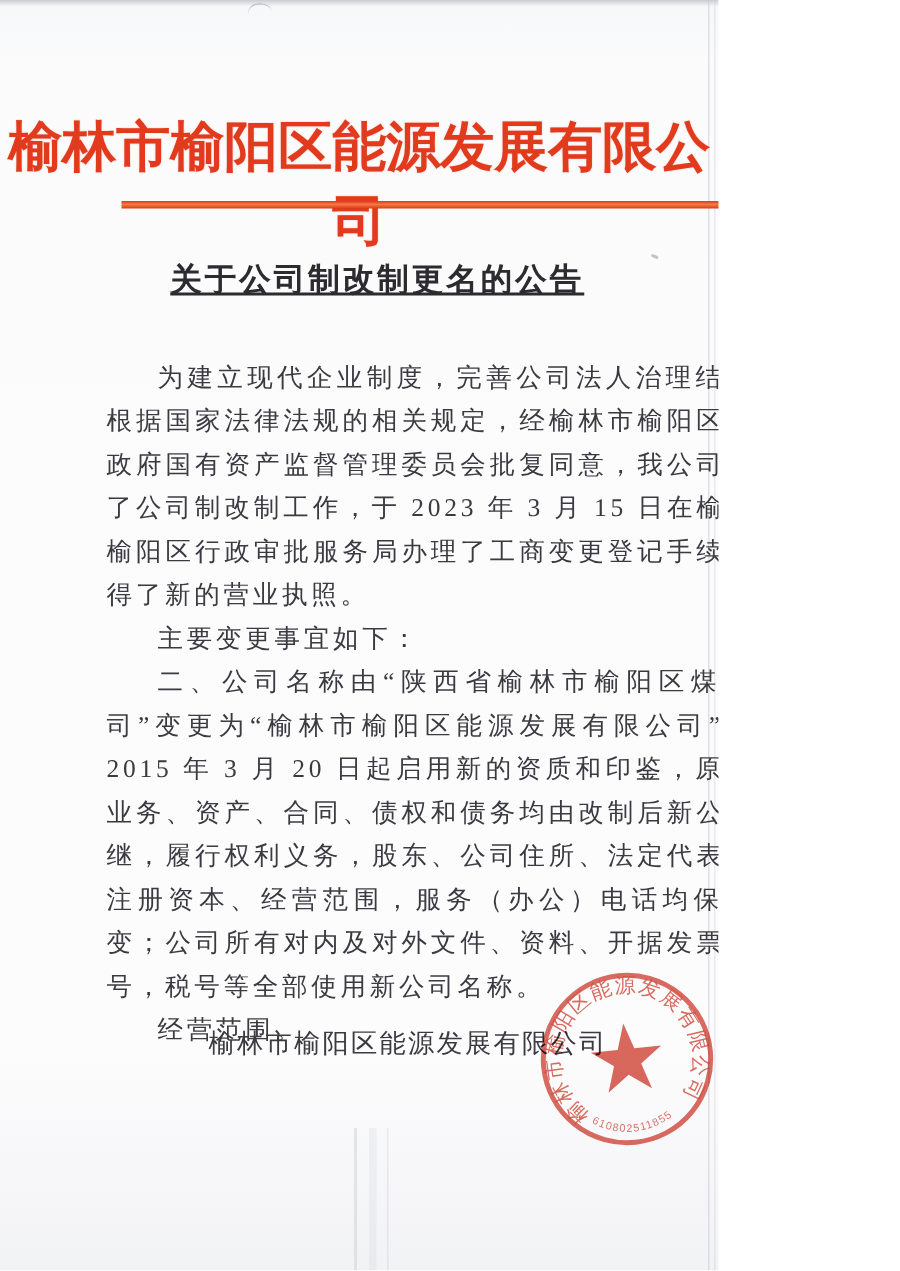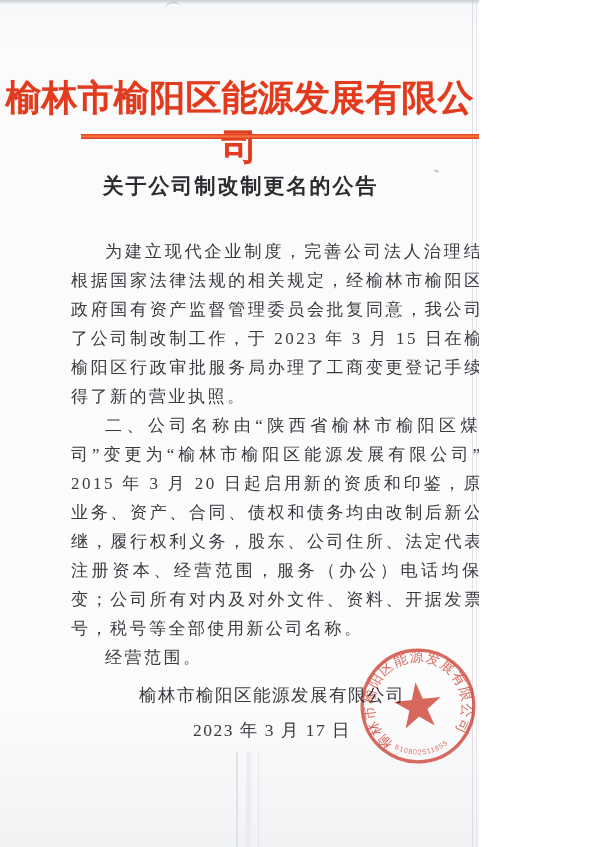--- a/index.html
+++ b/index.html
@@ -27,23 +27,23 @@
     position:absolute; top:74px; left:0; width:100%; margin:0;
     text-align:center; font-family:"Liberation Sans","DejaVu Sans",sans-serif;
     font-size:36px; font-weight:700; letter-spacing:0px; color:#e23a1c;
     text-shadow:0 0 1px rgba(226,58,28,.4);
   }
   .red-rule { position:absolute; top:134px; left:81px; width:440px; height:4.5px;
     background:linear-gradient(180deg,#d43c18 0%, #ff7647 45%, #d43c18 100%); }
 
   
   .doc-title {
-    position:absolute; top:172px; left:1px; width:100%; margin:0;
+    position:absolute; top:172px; left:12px; width:100%; margin:0;
     text-align:center; font-family:"Liberation Sans","DejaVu Sans",sans-serif;
-    font-size:21px; font-weight:700; letter-spacing:2px; color:#2b2b30;
+    font-size:21px; font-weight:700; letter-spacing:2px; color:#2b2b30;text-decoration:underline;
   }
 
   
   .body-text { position:absolute; top:237px; left:71px; width:452px; }
   .body-text p {
     margin:0; text-indent:2em; text-align:justify;
     font-size:17px; line-height:29px; letter-spacing:2.5px; color:#3a3a40;
   }
 
   
@@ -71,27 +71,27 @@
       <div class="l3"></div>
   </div>
 
   <h1 class="letterhead">榆林市榆阳区能源发展有限公司</h1>
   <div class="red-rule"></div>
 
   <h2 class="doc-title">关于公司制改制更名的公告</h2>
 
   <div class="body-text">
     <p>为建立现代企业制度，完善公司法人治理结构，根据国家法律法规的相关规定，经榆林市榆阳区人民政府国有资产监督管理委员会批复同意，我公司完成了公司制改制工作，于 2023 年 3 月 15 日在榆林市榆阳区行政审批服务局办理了工商变更登记手续，取得了新的营业执照。</p>
+    <p>主要变更事宜如下：</p>
     <p>二、公司名称由“陕西省榆林市榆阳区煤炭公司”变更为“榆林市榆阳区能源发展有限公司”；从 2015 年 3 月 20 日起启用新的资质和印鉴，原公司业务、资产、合同、债权和债务均由改制后新公司承继，履行权利义务，股东、公司住所、法定代表人、注册资本、经营范围，服务（办公）电话均保持不变；公司所有对内及对外文件、资料、开据发票、账号，税号等全部使用新公司名称。</p>
     <p>经营范围。</p>
   </div>
 
   <div class="signature">
     <div class="sig-company">榆林市榆阳区能源发展有限公司</div>
-    <div class="sig-date">2023 年 3 月 17 日</div>
   </div>
 
   <div class="seal">
     <svg viewBox="0 0 120 120" width="124" height="124">
       <defs>
         <path id="seal-arc-top" d="M 32.4,92.9 A 43,43 0 1 1 87.6,92.9" fill="none"></path>
         <path id="seal-arc-bottom" d="M 33,98.5 A 47,47 0 0 0 87,98.5" fill="none"></path>
       </defs>
       <circle cx="60" cy="60" r="54" fill="none" stroke-width="3.2" opacity="0.85" stroke="#cf3a2b"></circle>
       <polygon points="60,37 65.4,53.6 82.8,53.6 68.8,63.8 74.1,80.4 60,70.2 45.9,80.4 51.2,63.8 37.2,53.6 54.6,53.6" opacity="0.88" fill="#cf3a2b"></polygon>

